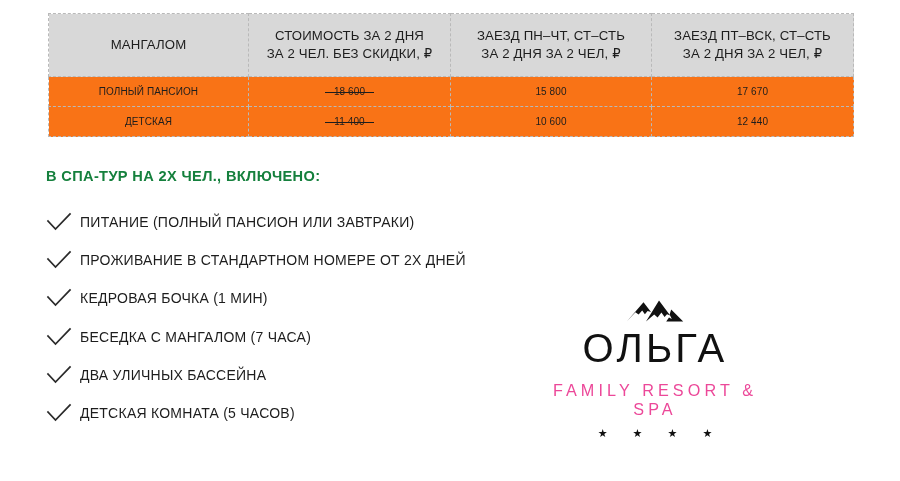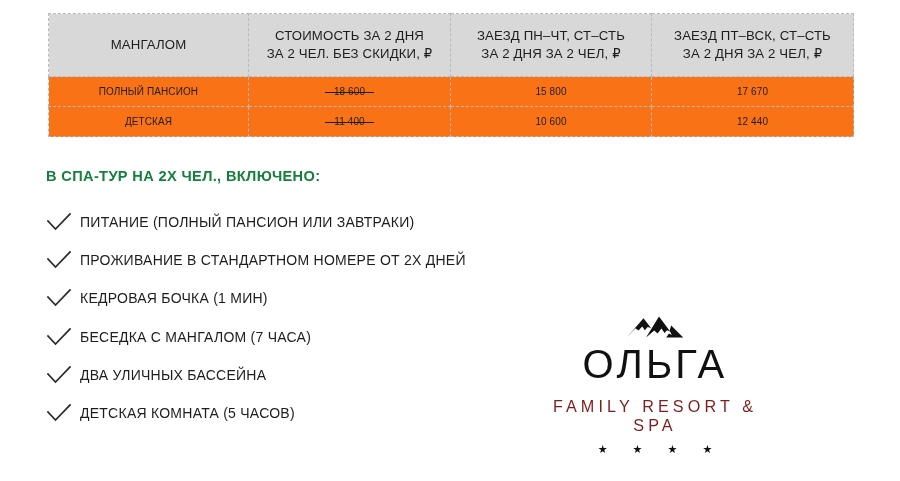--- a/index.html
+++ b/index.html
@@ -113,21 +113,21 @@
     font-weight: 400;
     letter-spacing: 0.25px;
     color: #1d1d1d;
     white-space: nowrap;
   }
 
   
   .logo {
     position: absolute;
     left: 532px;
-    top: 316px;
+    top: 300px;
     width: 246px;
     text-align: center;
   }
   .logo-mountain {
     display: block;
     margin: 0 auto 4px;
     width: 58px;
     height: 24px;
   }
   .logo-mountain svg { display: block; }
@@ -136,21 +136,21 @@
     font-weight: 400;
     letter-spacing: 3.2px;
     line-height: 1;
     color: #111111;
     margin-bottom: 13px;
   }
   .logo-tagline {
     font-size: 16.2px;
     font-weight: 400;
     letter-spacing: 4.1px;
-    color: #7f1d1d;
+    color: #ec4899;
     margin-bottom: 9px;
   }
   .logo-stars {
     font-size: 11px;
     letter-spacing: 11px;
     color: #111111;
     padding-left: 11px;
     line-height: 1;
   }
 </style>

